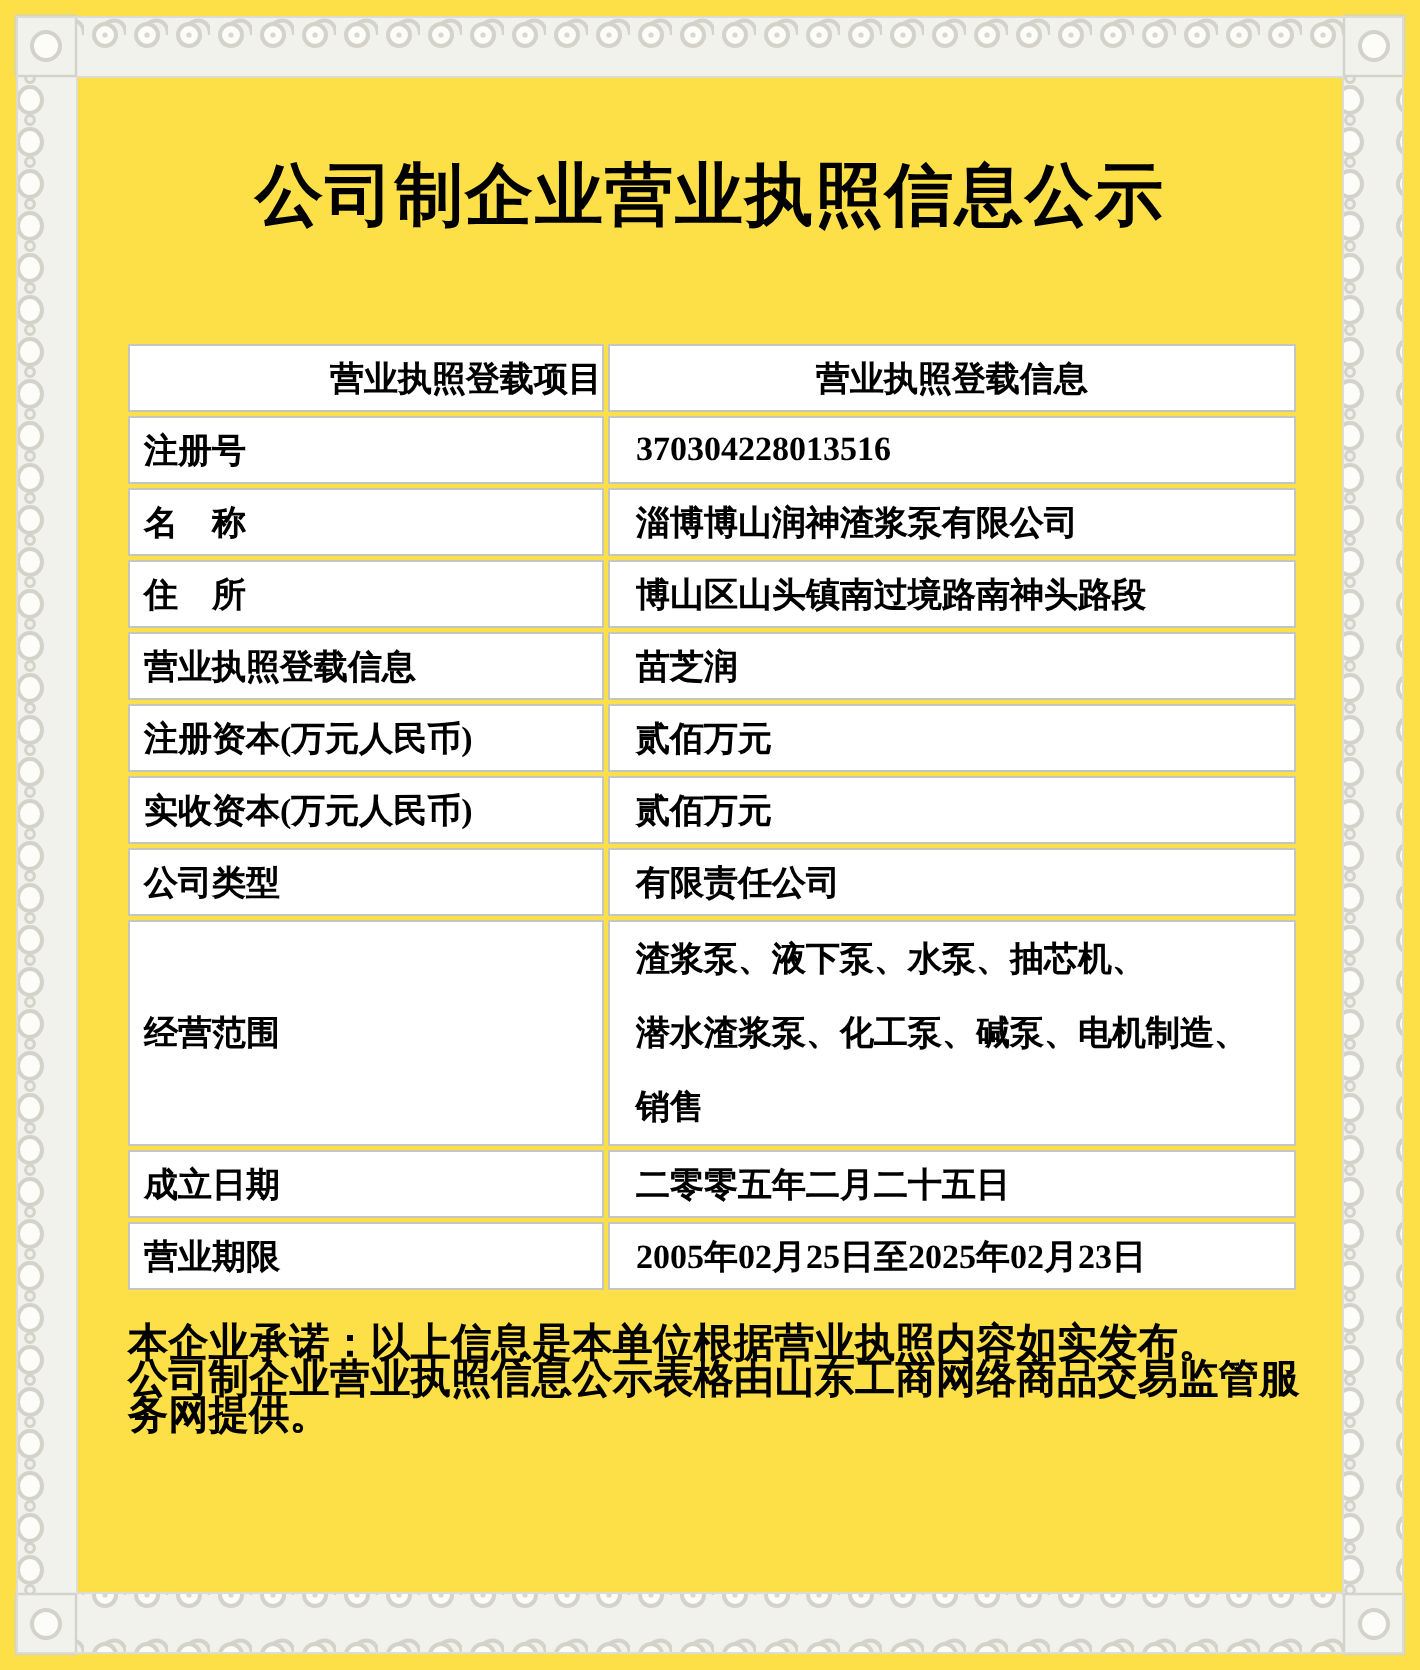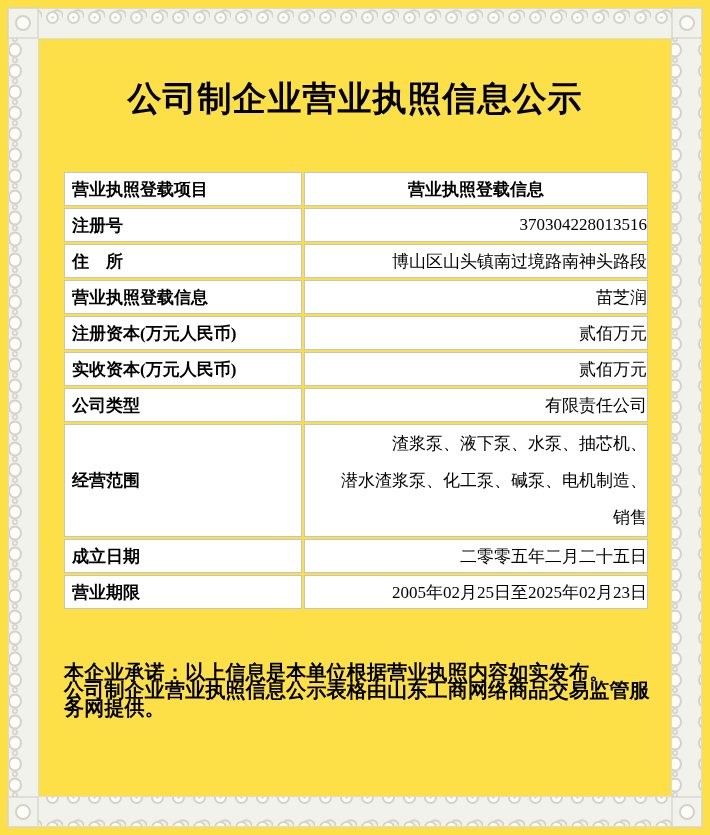--- a/index.html
+++ b/index.html
@@ -52,37 +52,37 @@
     border: 1px solid #c6c6c0;
     background: #ffffff;
     font-size: 17px;
     height: 32px;
     vertical-align: middle;
     overflow: hidden;
     white-space: nowrap;
   }
   th.h-item {
     font-weight: bold;
+    text-align: right;
+    padding: 0 0 0 7px;
+    margin-left: 12px;
+  }
+  th.h-info {
+    font-weight: bold;
+    text-align: center;
+    padding: 0;
+  }
+  td.lbl {
+    font-weight: bold;
     text-align: left;
     padding: 0 0 0 7px;
-    margin-left: 12px;
-  }
-  th.h-info {
-    font-weight: bold;
-    text-align: center;
-    padding: 0;
-  }
-  td.lbl {
+  }
+  td.val {
     font-weight: bold;
     text-align: left;
-    padding: 0 0 0 7px;
-  }
-  td.val {
-    font-weight: normal;
-    text-align: right;
     padding: 0 0 0 13px;
   }
   td.scope-cell {
     height: auto;
     padding: 0 0 0 13px;
   }
   .scope-line {
     line-height: 37px;
     white-space: nowrap;
   }
@@ -148,20 +148,24 @@
     <tbody>
       <tr>
         <th class="h-item">营业执照登载项目</th>
         <th class="h-info">营业执照登载信息</th>
       </tr>
       <tr>
         <td class="lbl">注册号</td>
         <td class="val">370304228013516</td>
       </tr>
       <tr>
+        <td class="lbl">名　称</td>
+        <td class="val">淄博博山润神渣浆泵有限公司</td>
+      </tr>
+      <tr>
         <td class="lbl">住　所</td>
         <td class="val">博山区山头镇南过境路南神头路段</td>
       </tr>
       <tr>
         <td class="lbl">营业执照登载信息</td>
         <td class="val">苗芝润</td>
       </tr>
       <tr>
         <td class="lbl">注册资本(万元人民币)</td>
         <td class="val">贰佰万元</td>

